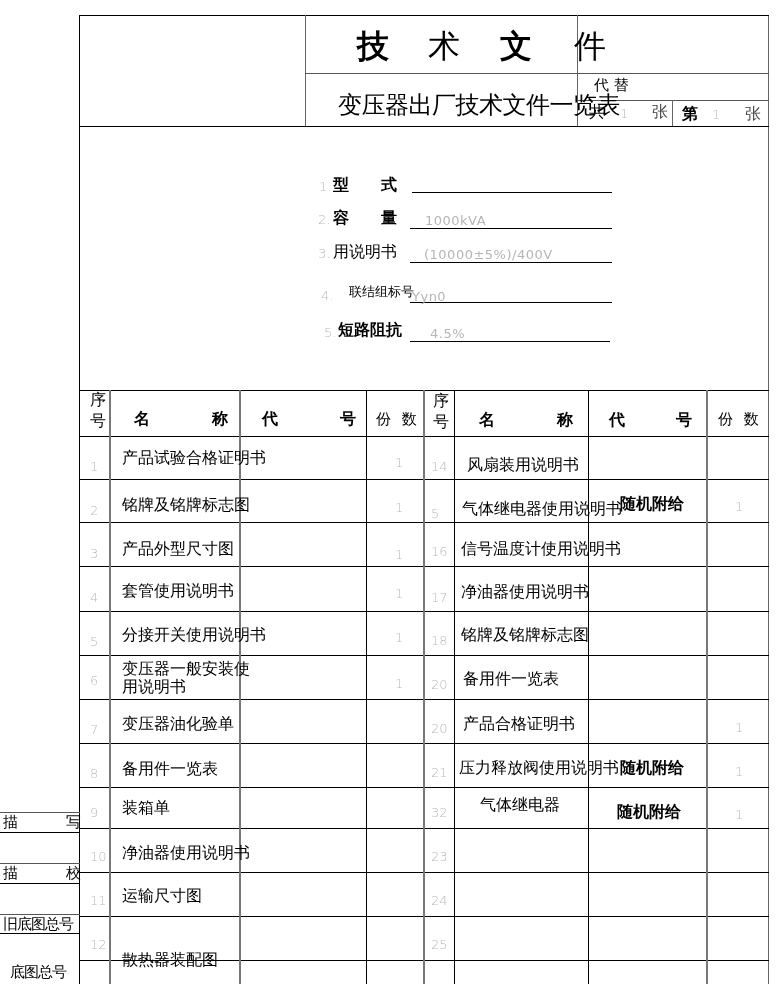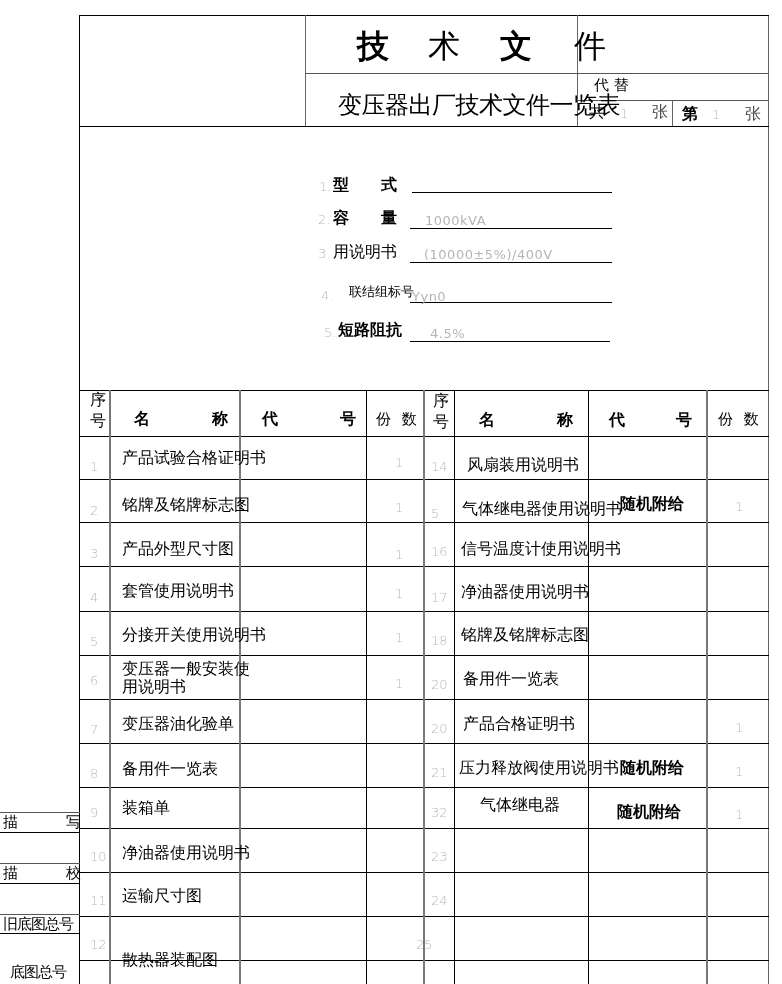--- a/index.html
+++ b/index.html
@@ -226,21 +226,21 @@
   <div class="t cell bold" style="left:617px; top:804px;">随机附给</div>
   <div class="t num" style="left:735px; top:808px;">1</div>
 </div>
 <div>
   <div class="t num" style="left:431px; top:850px;">23</div>
 </div>
 <div>
   <div class="t num" style="left:431px; top:894px;">24</div>
 </div>
 <div>
-  <div class="t num" style="left:416px; top:938px;">25</div>
+  <div class="t num" style="left:431px; top:938px;">25</div>
 </div>
 
 <div>
   <div class="hl g" style="left:0px; top:812px; width:80px;"></div>
   <div class="t side" style="left:3px; top:815px;">描</div>
   <div class="t side" style="left:66px; top:815px;">写</div>
   <div class="hl" style="left:0px; top:832px; width:80px;"></div>
 </div>
 <div>
   <div class="hl g" style="left:0px; top:863px; width:80px;"></div>

